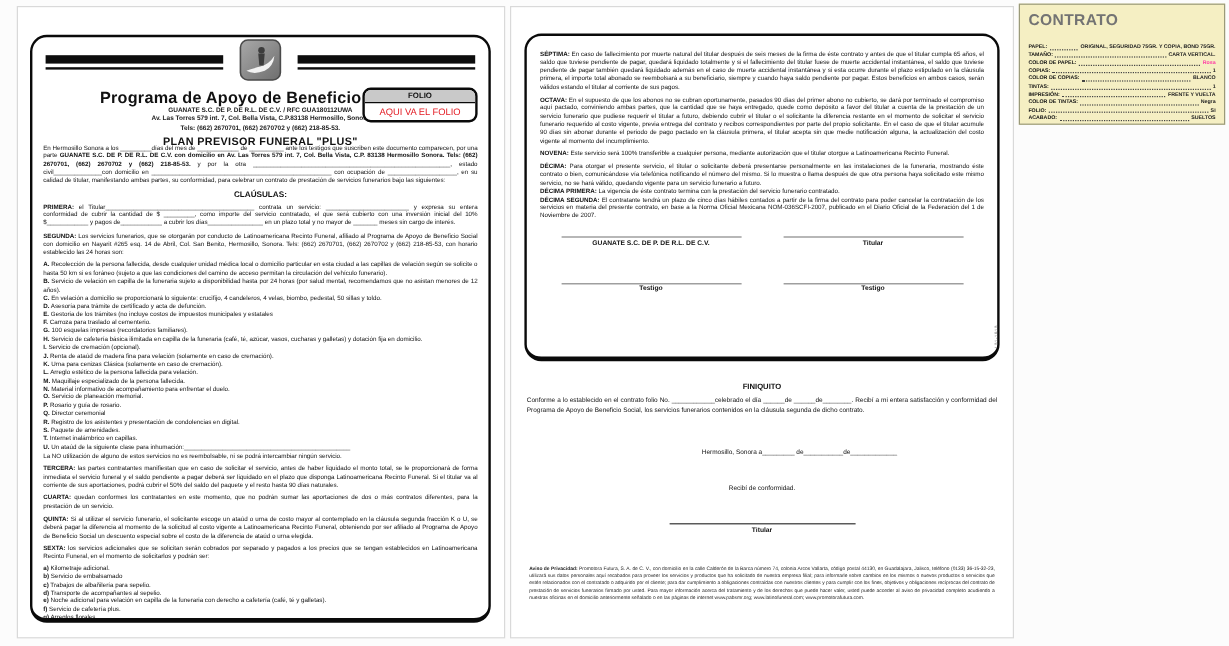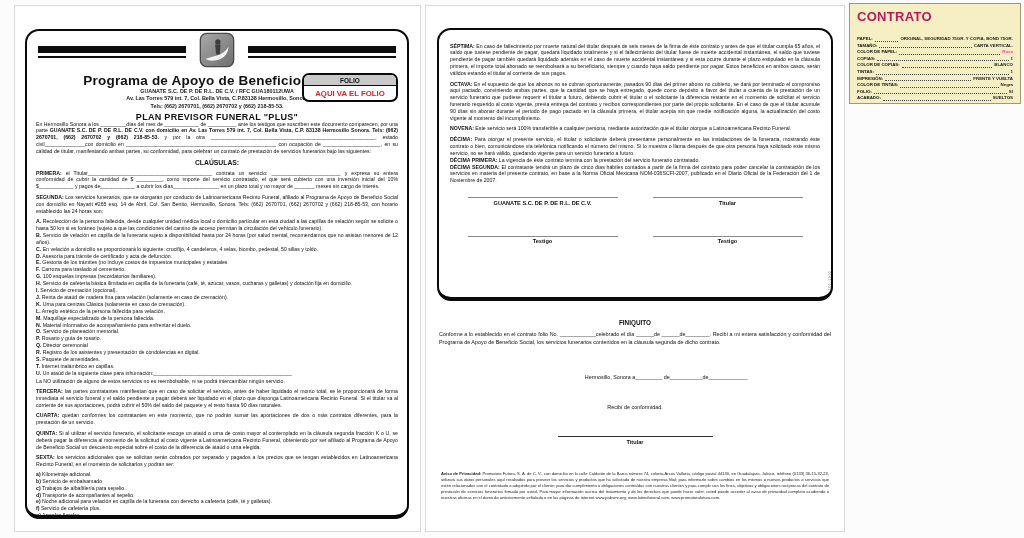--- a/index.html
+++ b/index.html
@@ -23,21 +23,21 @@
   .bar-group.right{right:2px;}
   .bar-thick{height:7px;background:#0d0d0d;}
   .bar-thin{height:2.5px;background:#0d0d0d;margin-top:2.5px;}
   .logo-wrap{display:inline-block;margin-top:-1px;}
   .doc-title{font-size:13.5px;font-weight:bold;letter-spacing:.2px;margin-top:1px;}
   .doc-title sup{font-size:6px;}
   .sub{font-size:5.4px;font-weight:bold;line-height:1.35;color:#222;}
   .plan-title{font-size:9px;font-weight:bold;margin-top:2px;letter-spacing:.3px;}
   .folio-box{position:absolute;right:0px;top:40px;width:92px;border:2px solid #0a0a0a;border-radius:7px;overflow:hidden;text-align:center;background:#fff;}
   .folio-top{background:#c9c9c9;border-bottom:1.5px solid #0a0a0a;font-size:6.5px;font-weight:bold;padding:1.5px 0;}
-  .folio-bottom{color:#e31b23;font-weight:bold;font-size:7.8px;padding:2.5px 0;}
+  .folio-bottom{color:#e31b23;font-weight:normal;font-size:7.8px;padding:2.5px 0;}
 
   .bt{font-size:5.2px;line-height:1.33;text-align:justify;}
   p.bt{margin:3.5px 0;}
   .center-head{text-align:center;font-weight:bold;font-size:6.8px;margin:4px 0 3px;}
   .svc-list{margin:3px 0 0;}
   .svc-item{font-size:5.2px;line-height:1.33;text-align:justify;}
   .note{margin-top:1px;}
 
   
   #frame2{margin:22px 11px 0;height:273px;padding:9px 11px;position:relative;}
@@ -47,21 +47,21 @@
   .side-code{position:absolute;right:-1px;bottom:26px;transform:rotate(-90deg);transform-origin:right bottom;font-size:4px;color:#777;letter-spacing:.3px;white-space:nowrap;}
   .finiquito-head{text-align:center;font-weight:bold;font-size:6.4px;margin-top:18px;}
   .finiquito-text{margin:5px 13px 0;font-size:5.4px;line-height:1.4;text-align:justify;}
   .date-line{margin-top:28px;padding-left:38%;font-size:5.4px;}
   .recibi-line{margin-top:24px;text-align:center;font-size:5.4px;}
   .titular-sig{margin:26px auto 0;width:155px;border-top:1px solid #333;text-align:center;font-size:5.6px;font-weight:bold;padding-top:1.5px;}
   .privacy{position:absolute;left:15px;right:15px;bottom:26px;font-size:4.1px;line-height:1.45;text-align:justify;color:#222;}
 
   
   #panel{position:absolute;left:849px;top:3px;width:172px;height:101px;background:#f5efc3;border:1px solid #9a9a7a;box-sizing:border-box;padding:5px 7px;}
-  .panel-title{font-size:13px;font-weight:bold;color:#be185d;letter-spacing:.3px;}
+  .panel-title{font-size:13px;font-weight:bold;color:#737373;letter-spacing:.3px;}
   .specs{margin-top:12px;}
   .spec{display:flex;align-items:flex-end;font-size:4.4px;line-height:1.5;}
   .spec-label{font-weight:bold;white-space:nowrap;}
   .leader{flex:1 0 6px;border-bottom:1px dotted #444;margin:0 2px 1px;}
   .spec-value{white-space:nowrap;font-weight:bold;color:#222;}
 </style>
 </head>
 <body>
 
 <div class="sheet" id="sheet1">

